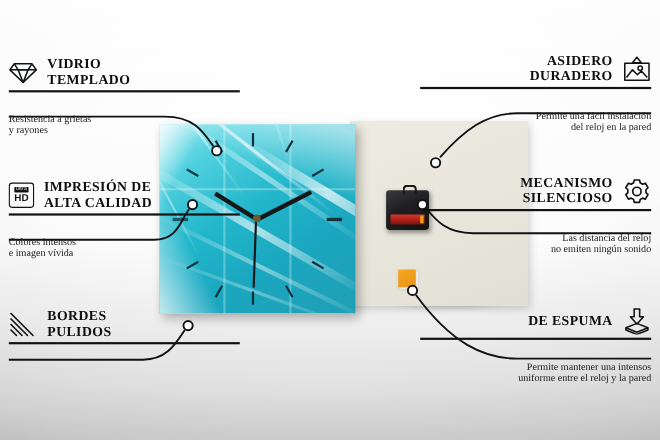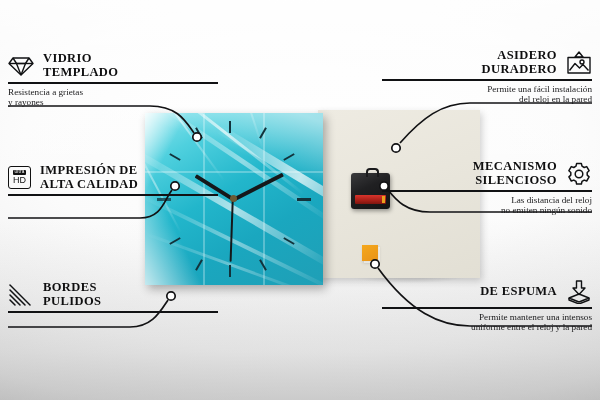--- a/index.html
+++ b/index.html
@@ -70,30 +70,30 @@
   .feature.left{left:8px;text-align:left;}
   .feature.right{right:8px;text-align:right;}
   .head{display:flex;align-items:center;gap:9px;}
   .feature.right .head{flex-direction:row-reverse;font-family:Liberation Serif, serif;}
   .titles{
     font-weight:700;letter-spacing:0.4px;color:#0f0f10;
     font-size:12.5px;line-height:13.5px;text-transform:uppercase;
   }
   .rule{height:1.6px;background:#111214;margin-top:3px;}
   .desc{
-    margin-top:3px;font-size:9.2px;line-height:10.6px;color:#1a1a1c;
+    margin-top:19px;font-size:9.2px;line-height:10.6px;color:#1a1a1c;
   }
   .ico{flex:0 0 auto;display:block;}
   .hd-badge{
     width:21px;height:21px;border:1.8px solid #111;border-radius:3px;
     display:flex;flex-direction:column;align-items:center;justify-content:center;
     font-family:"Liberation Sans",sans-serif;line-height:1;
   }
   .hd-badge .u{font-size:4.6px;background:#111;color:#fff;padding:0.6px 1.6px;border-radius:1px;letter-spacing:0.2px;}
-  .hd-badge .h{font-size:9px;font-weight:400;color:#111;margin-top:1px;}
+  .hd-badge .h{font-size:9px;font-weight:700;color:#111;margin-top:1px;}
 </style>
 </head>
 <body>
 
 <div id="stage">
 
   <div class="product" id="backing-shadow"></div>
   <div class="product" id="backing"></div>
 
   <div class="product" id="clock">
@@ -187,20 +187,24 @@
       <div class="ico hd-badge">
         <span class="u">ultra</span>
         <span class="h">HD</span>
       </div>
       <div class="titles">
         <div>IMPRESIÓN DE</div>
         <div>ALTA CALIDAD</div>
       </div>
     </div>
     <div class="rule"></div>
+    <div class="desc">
+      <div>Colores intensos</div>
+      <div>e imagen vívida</div>
+    </div>
   </div>
 
   <div class="feature left" style="top:281px;">
     <div class="head">
       <svg class="ico" width="26" height="22" viewBox="0 0 26 22">
         <g stroke="#111214" stroke-width="1.5" stroke-linecap="round">
           <line x1="2" y1="1" x2="22" y2="21"></line>
           <line x1="2" y1="6" x2="17" y2="21"></line>
           <line x1="2" y1="11" x2="12" y2="21"></line>
           <line x1="2" y1="16" x2="7" y2="21"></line>

